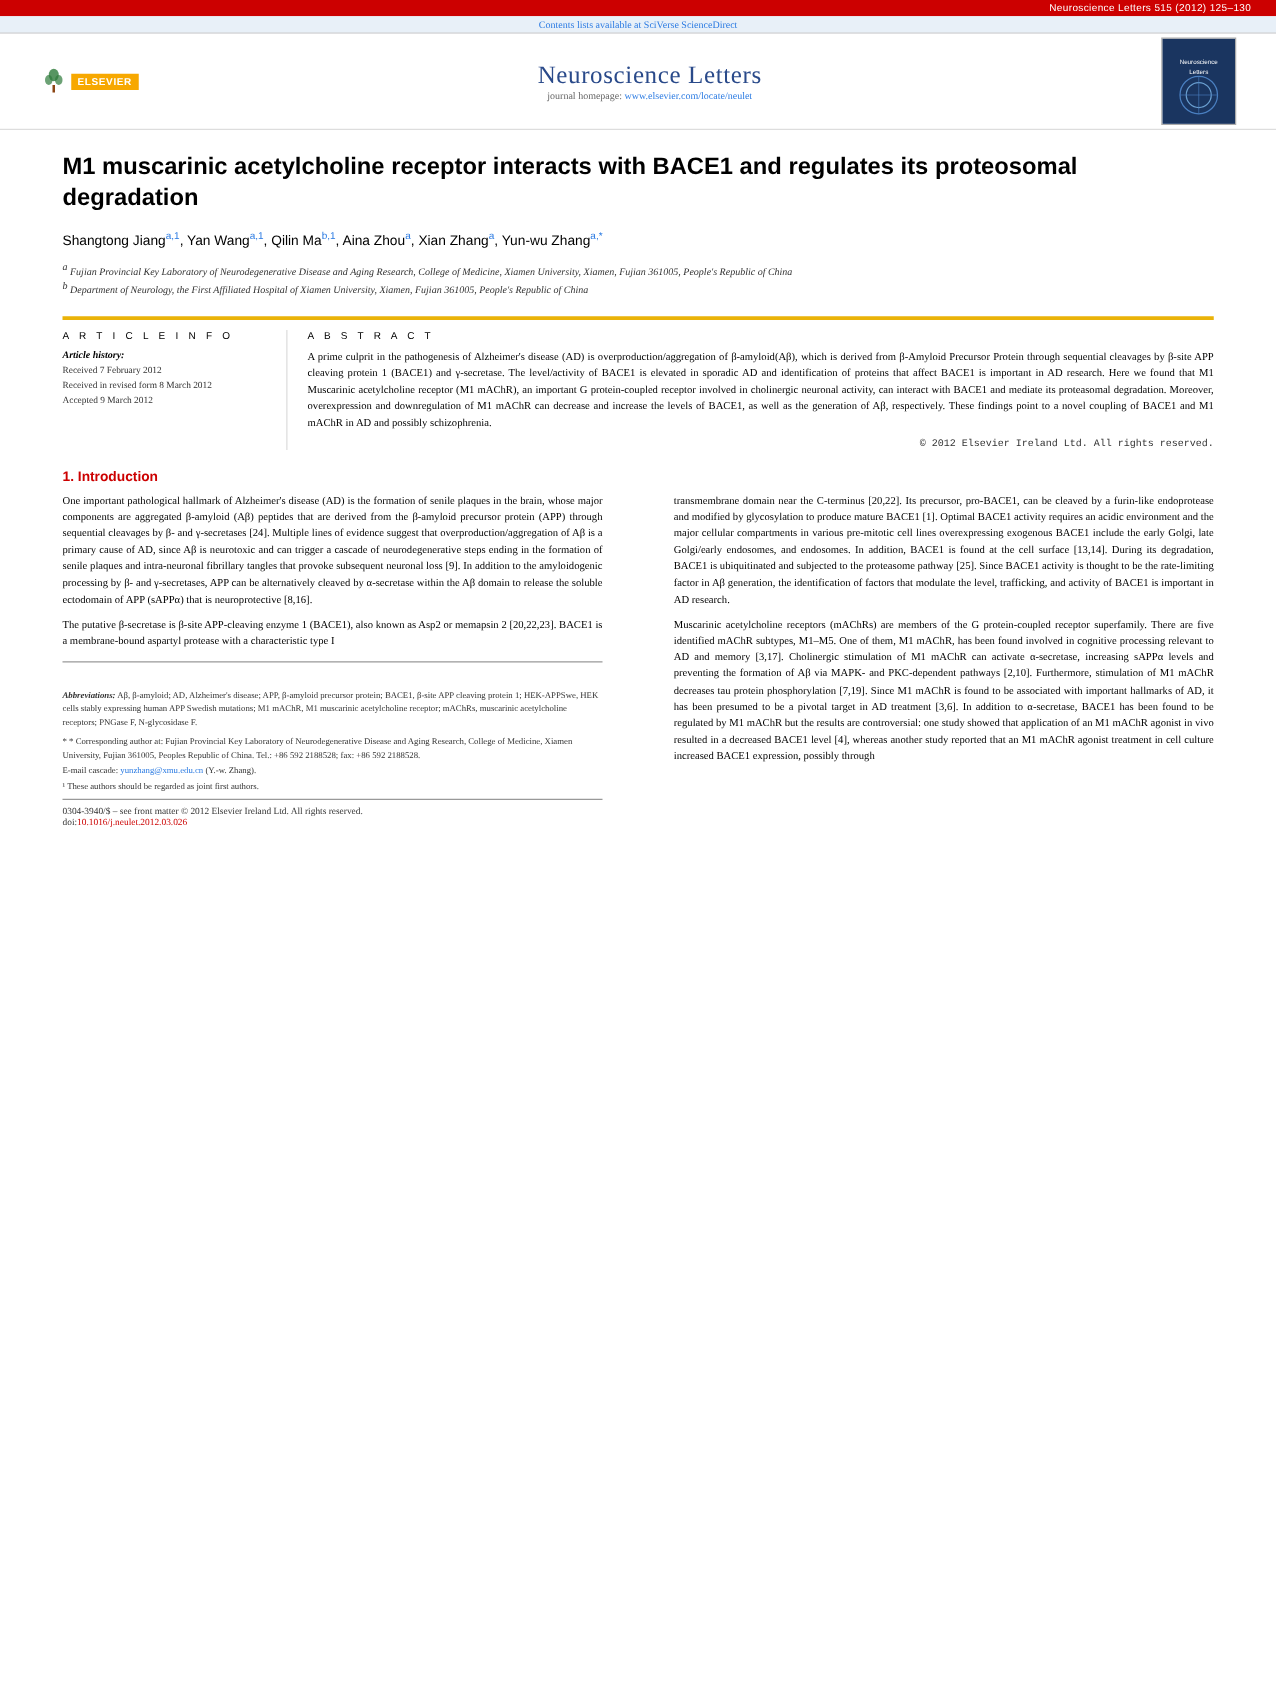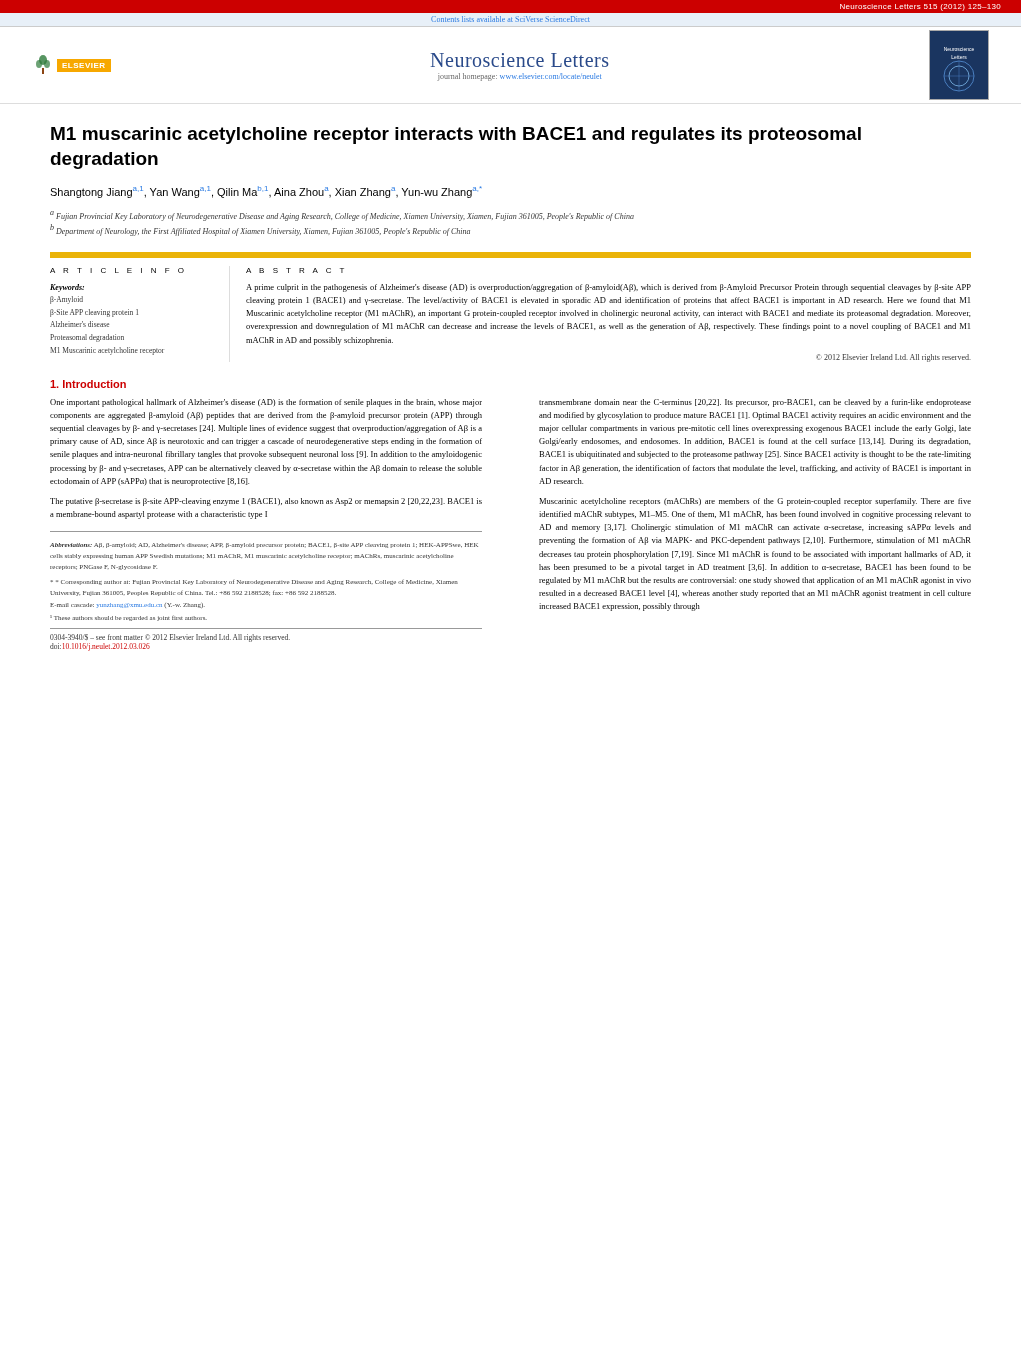--- a/index.html
+++ b/index.html
@@ -136,21 +136,21 @@
     .affil-marker {
       font-size: 8px;
       vertical-align: super;
     }
 
     
     .two-col {
       display: flex;
       gap: 16px;
       margin-bottom: 16px;
-      border-top: 6px solid #eab308;
+      border-top: 3px solid #eab308;
       padding-top: 8px;
     }
 
     .left-col {
       width: 180px;
       min-width: 180px;
       border-right: 1px solid #ddd;
       padding-right: 12px;
     }
 
@@ -202,20 +202,21 @@
       line-height: 1.55;
       text-align: justify;
       color: #000;
     }
 
     .copyright-line {
       font-size: 8px;
       color: #333;
       text-align: right;
       margin-top: 6px;
+      font-family: Liberation Mono, monospace;
     }
 
     
     .body-section {
       margin-top: 10px;
     }
 
     .section-heading {
       font-size: 11px;
       font-family: Arial, sans-serif;
@@ -244,21 +245,21 @@
       line-height: 1.55;
       text-align: justify;
       margin-bottom: 7px;
       color: #000;
     }
 
     
     .footnotes {
       border-top: 1px solid #999;
       margin-top: 10px;
-      padding-top: 8px;
+      padding-top: 21px;
       font-size: 7px;
       line-height: 1.55;
       color: #333;
     }
 
     .footnote-abbrev {
       margin-bottom: 4px;
     }
 
     .footnote-item {
@@ -353,29 +354,27 @@
     <div class="affiliations">
       <div><sup class="affil-marker">a</sup> <span>Fujian Provincial Key Laboratory of Neurodegenerative Disease and Aging Research, College of Medicine, Xiamen University, Xiamen, Fujian 361005, People's Republic of China</span></div>
       <div><sup class="affil-marker">b</sup> <span>Department of Neurology, the First Affiliated Hospital of Xiamen University, Xiamen, Fujian 361005, People's Republic of China</span></div>
     </div>
 
     <div class="two-col">
 
       <div class="left-col">
         <div class="section-label">A R T I C L E   I N F O</div>
 
-
-        <div class="keywords-section">
-          <div class="history-label">Keywords:</div>
-          <div class="keyword-item">β-Amyloid</div>
-          <div class="keyword-item">β-Site APP cleaving protein 1</div>
-          <div class="keyword-item">Alzheimer's disease</div>
-          <div class="keyword-item">Proteasomal degradation</div>
-          <div class="keyword-item">M1 Muscarinic acetylcholine receptor</div>
+        <div class="article-history">
+          <div class="history-label">Article history:</div>
+          <div class="history-item">Received 7 February 2012</div>
+          <div class="history-item">Received in revised form 8 March 2012</div>
+          <div class="history-item">Accepted 9 March 2012</div>
         </div>
+
       </div>
 
       <div class="right-col">
         <div class="section-label">A B S T R A C T</div>
         <div class="abstract-text">A prime culprit in the pathogenesis of Alzheimer's disease (AD) is overproduction/aggregation of β-amyloid(Aβ), which is derived from β-Amyloid Precursor Protein through sequential cleavages by β-site APP cleaving protein 1 (BACE1) and γ-secretase. The level/activity of BACE1 is elevated in sporadic AD and identification of proteins that affect BACE1 is important in AD research. Here we found that M1 Muscarinic acetylcholine receptor (M1 mAChR), an important G protein-coupled receptor involved in cholinergic neuronal activity, can interact with BACE1 and mediate its proteasomal degradation. Moreover, overexpression and downregulation of M1 mAChR can decrease and increase the levels of BACE1, as well as the generation of Aβ, respectively. These findings point to a novel coupling of BACE1 and M1 mAChR in AD and possibly schizophrenia.</div>
         <div class="copyright-line">© 2012 Elsevier Ireland Ltd. All rights reserved.</div>
       </div>
     </div>
 
     <div class="body-section">

